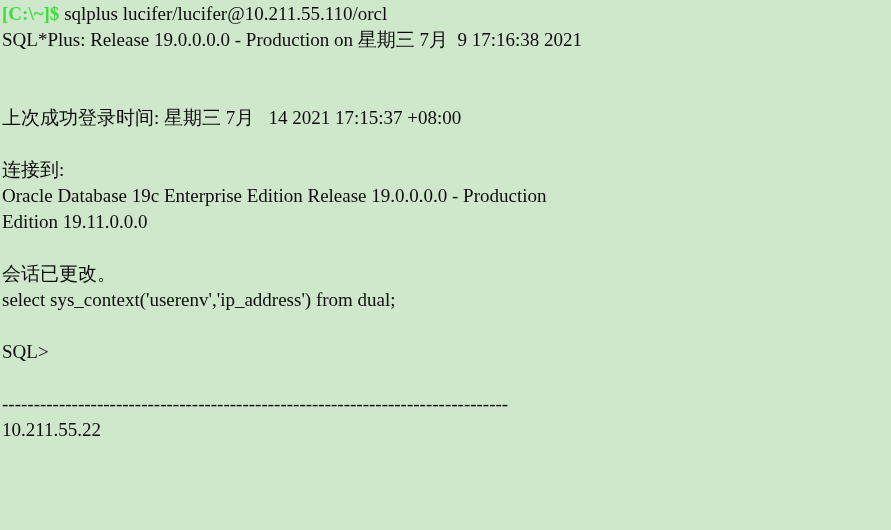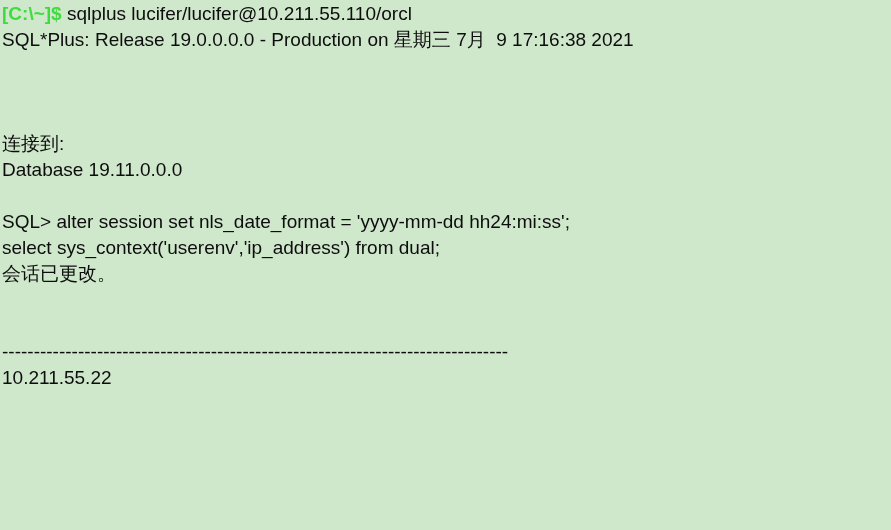--- a/index.html
+++ b/index.html
@@ -21,21 +21,21 @@
     padding: 1px 0 0 2px;
     position: relative;
   }
   .line {
     height: 26px;
     line-height: 26px;
     font-size: 19px;
     color: #0d0d0d;
     white-space: pre;
     letter-spacing: 0px;
-    font-family: Liberation Sans, sans-serif;
+    font-family: Liberation Serif, serif;
     font-weight: 400;
     overflow: hidden;
   }
   .line.blank {
     height: 26px;
   }
   .prompt-green {
     color: #3fdc3f;
     font-weight: 700;
   }
@@ -58,38 +58,40 @@
   <div class="line"><span class="prompt-green seg">[C:\~]$</span><span class="seg"> sqlplus lucifer/lucifer@10.211.55.110/orcl</span></div>
 
   <div class="line">SQL*Plus: Release 19.0.0.0.0 - Production on 星期三 7月  9 17:16:38 2021</div>
 
 
   <div class="line blank"></div>
 
 
   <div class="line blank"></div>
 
+  <div class="line">上次成功登录时间: 星期三 7月   14 2021 17:15:37 +08:00</div>
 
   <div class="line blank"></div>
 
   <div class="line">连接到:</div>
 
+  <div class="line">Oracle Database 19c Enterprise Edition Release 19.0.0.0.0 - Production</div>
 
-  <div class="line">Database 19.11.0.0.0</div>
+  <div class="line">Edition 19.11.0.0.0</div>
 
   <div class="line blank"></div>
 
-  <div class="line">SQL&gt; alter session set nls_date_format = 'yyyy-mm-dd hh24:mi:ss';</div>
+
+  <div class="line">会话已更改。</div>
 
   <div class="line">select sys_context('userenv','ip_address') from dual;</div>
 
-  <div class="line">会话已更改。</div>
-
   <div class="line blank"></div>
 
+  <div class="line">SQL&gt;</div>
 
   <div class="line blank"></div>
 
 
   <div class="line dashes">--------------------------------------------------------------------------------</div>
 
   <div class="line">10.211.55.22</div>
 
 </div>
 

